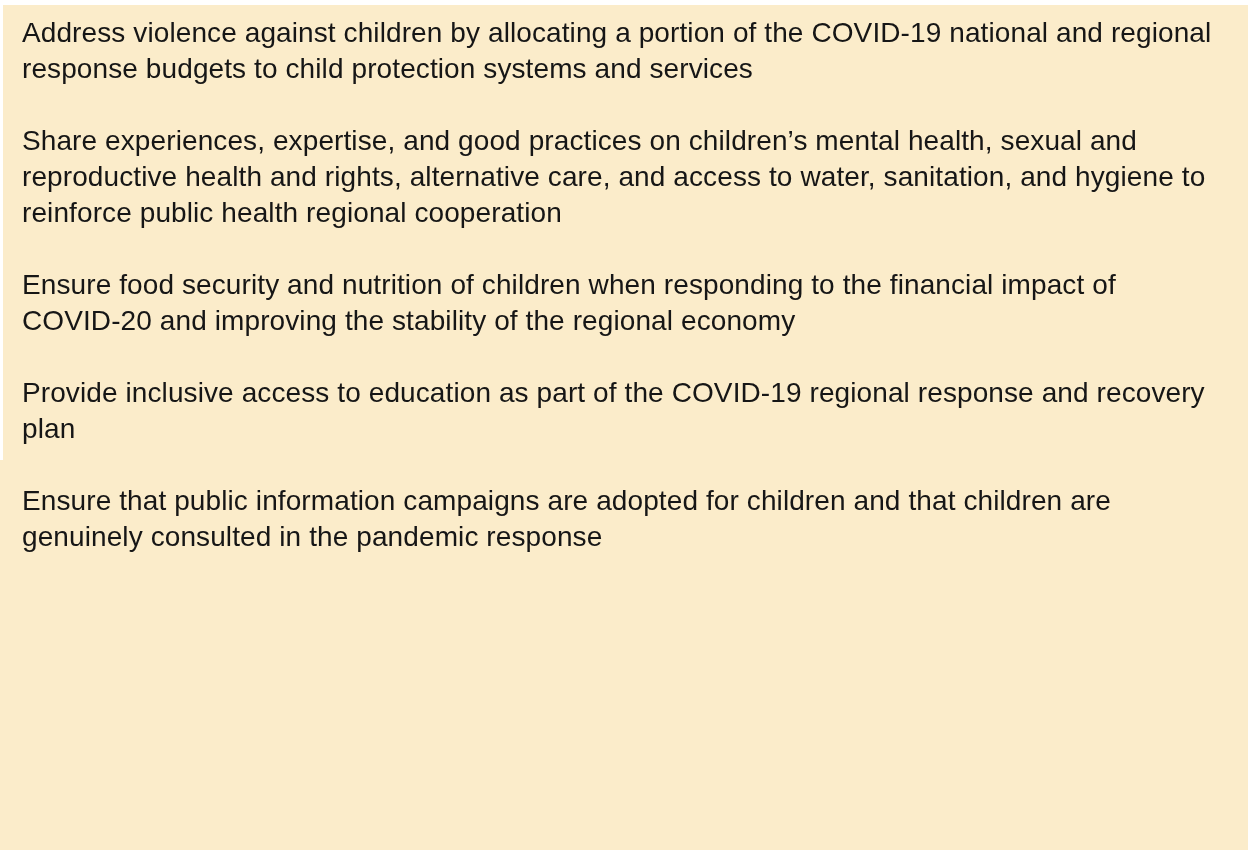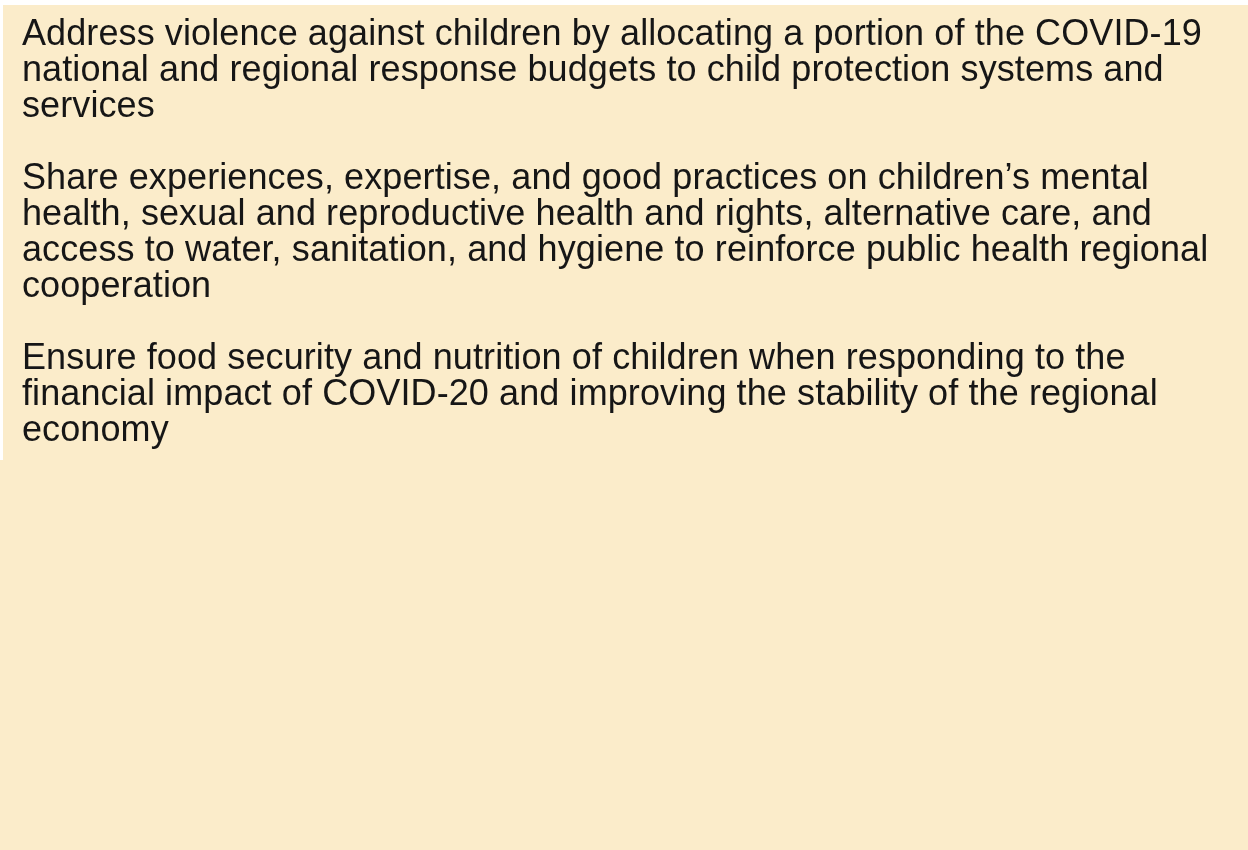--- a/index.html
+++ b/index.html
@@ -35,27 +35,29 @@
     position: absolute;
     left: 0;
     top: 0;
     width: 3px;
     height: 460px;
     background: #ffffff;
     z-index: 2;
   }
   .rec {
     margin: 0 0 36px 0;
-    font-size: 36px;
+    font-size: 28px;
     line-height: 36px;
     letter-spacing: 0.1px;
   }
 </style>
 </head>
 <body>
 
 <div class="panel" style="background: rgb(251, 236, 202); color: rgb(22, 22, 22);">
   <p class="rec">Address violence against children by allocating a portion of the COVID-19 national and regional response budgets to child protection systems and services</p>
   <p class="rec">Share experiences, expertise, and good practices on children’s mental health, sexual and reproductive health and rights, alternative care, and access to water, sanitation, and hygiene to reinforce public health regional cooperation</p>
   <p class="rec">Ensure food security and nutrition of children when responding to the financial impact of COVID-20 and improving the stability of the regional economy</p>
+  <p class="rec">Provide inclusive access to education as part of the COVID-19 regional response and recovery plan</p>
+  <p class="rec">Ensure that public information campaigns are adopted for children and that children are genuinely consulted in the pandemic response</p>
 </div>
 <div class="edge-top"></div>
 <div class="edge-left"></div>
 
 </body></html>

